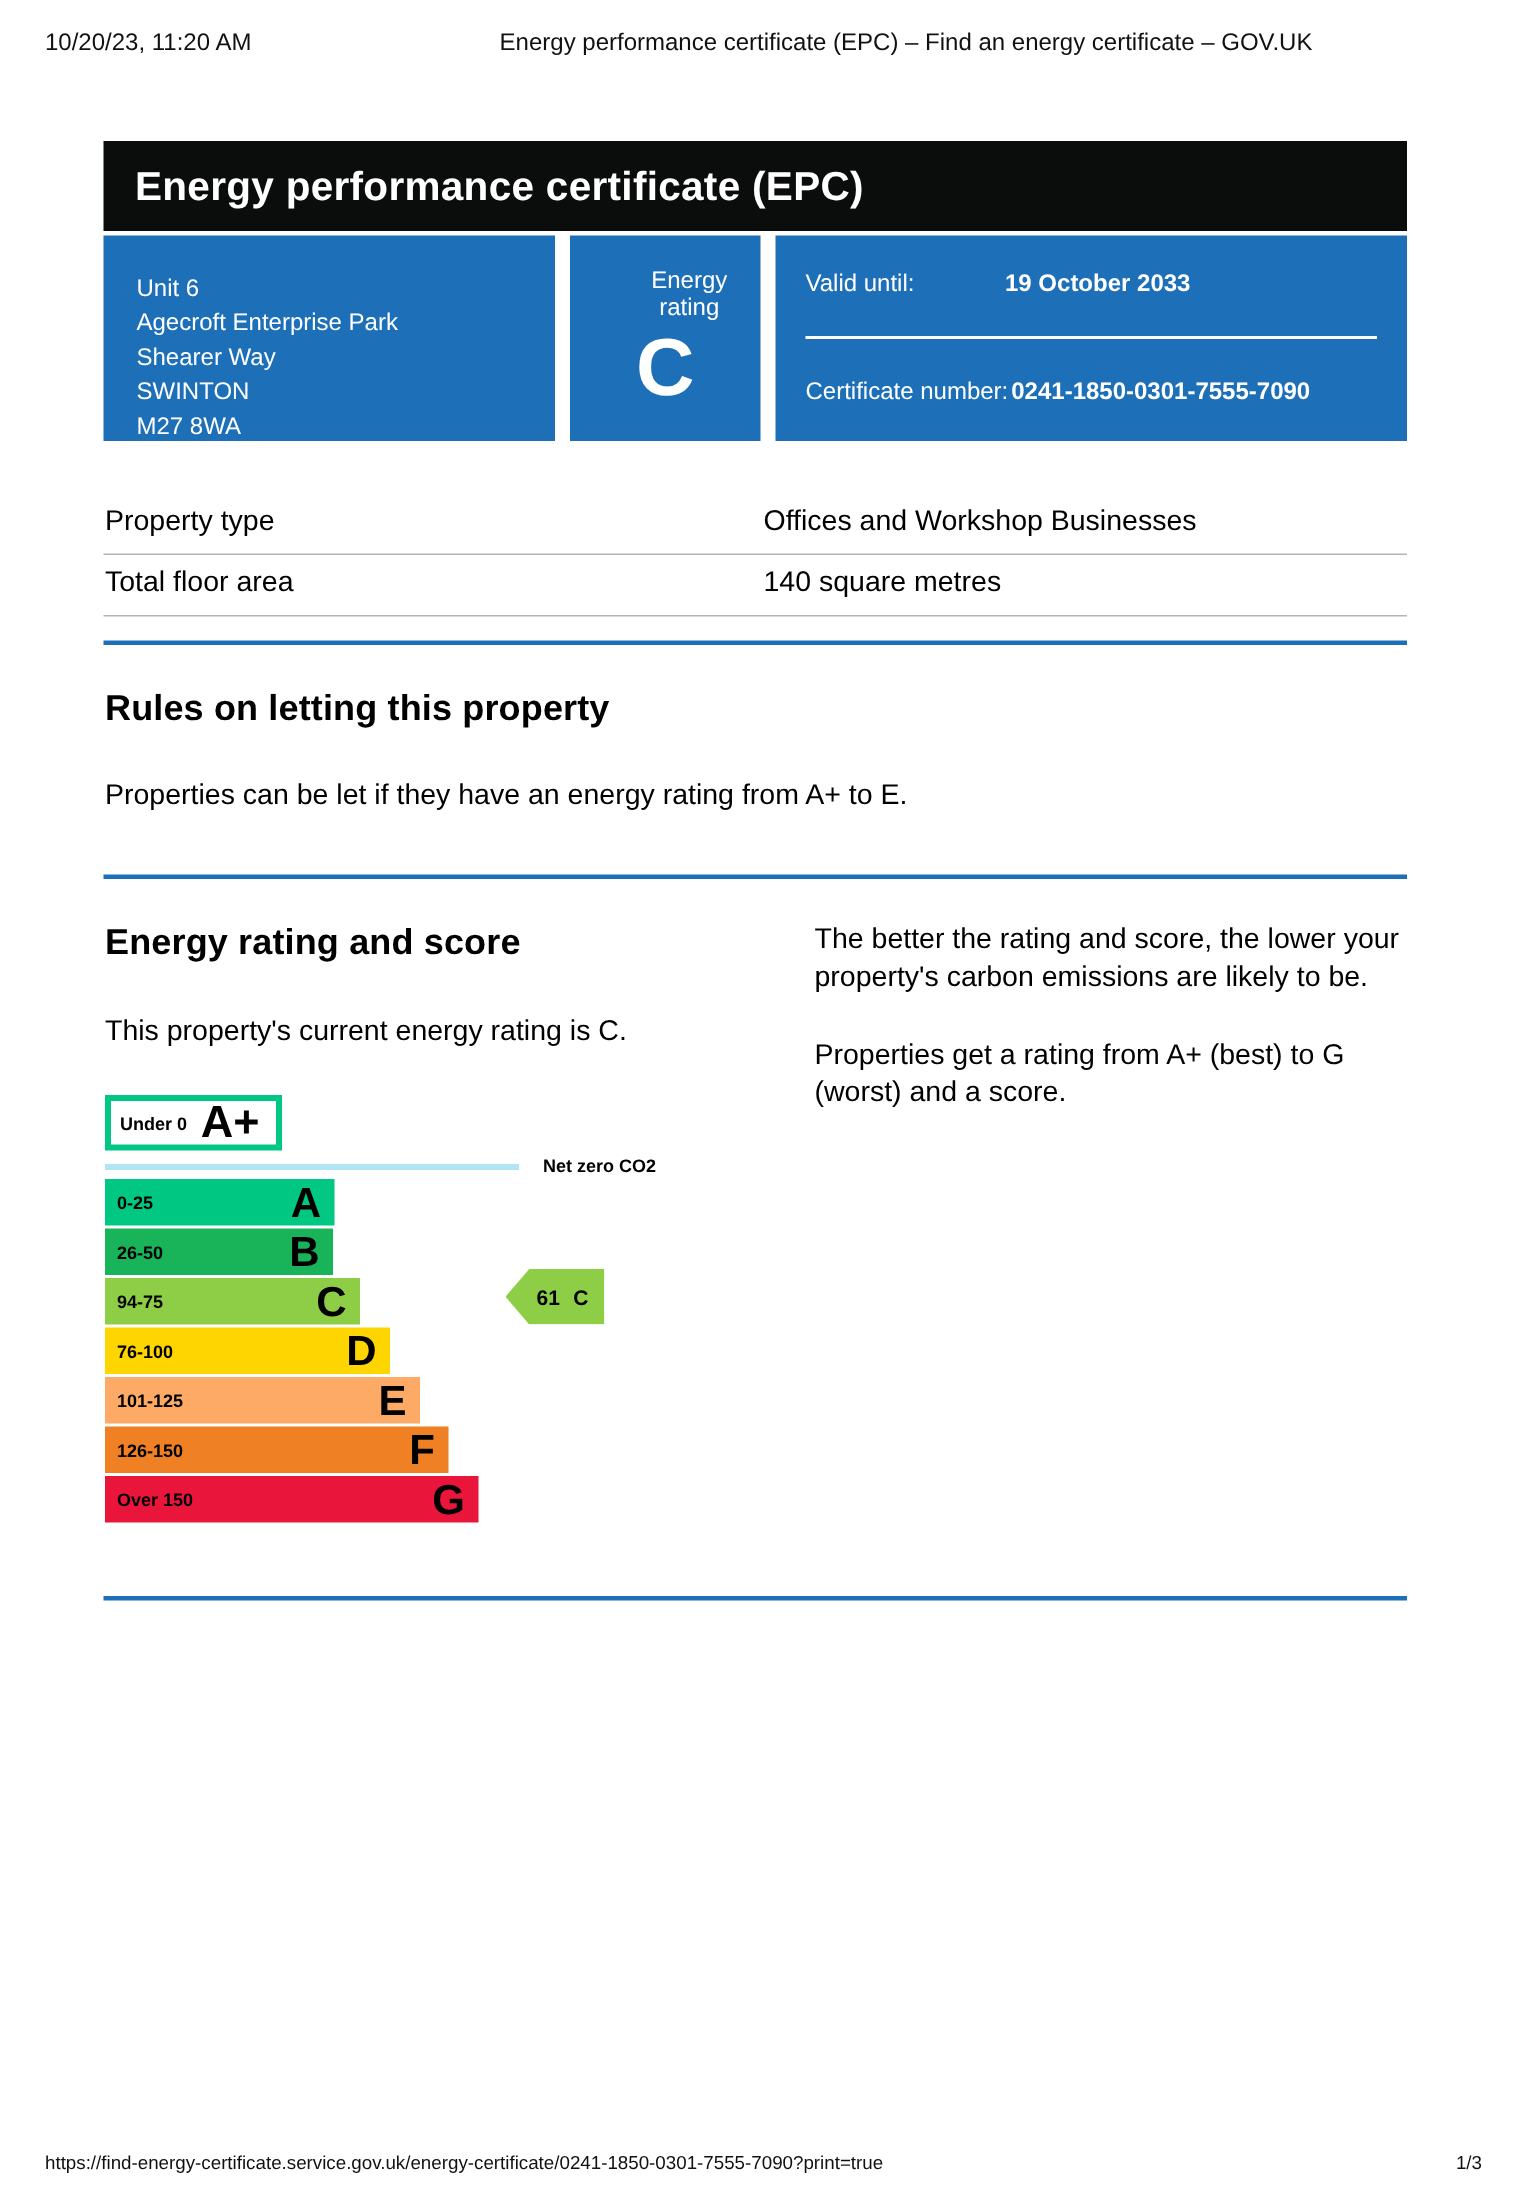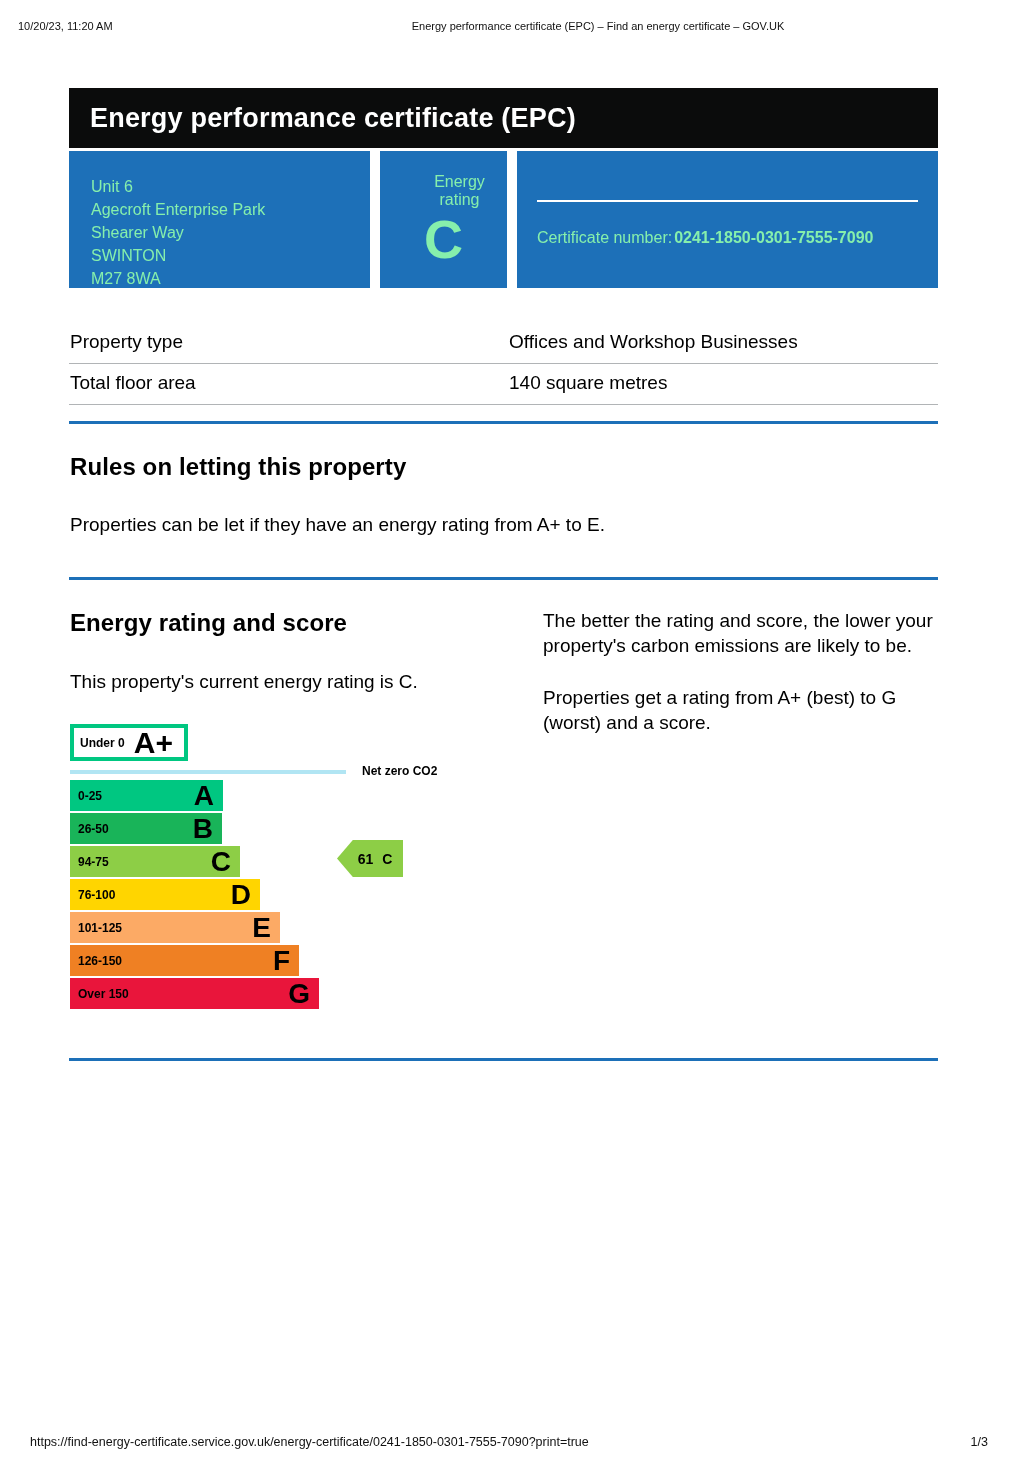--- a/index.html
+++ b/index.html
@@ -8,22 +8,22 @@
     width: 1018px; height: 1469px;
     position: relative;
     font-family: "Liberation Sans", sans-serif;
     color: #000;
     overflow: hidden;
   }
 
   
   .print-header {
     display: flex; align-items: center;
-    padding: 20px 30px 0 18px;
-    font-size: 11px; color: #111;
+    padding: 20px 30px 0 30px;
+    font-size: 16px; color: #111;
   }
   .ph-timestamp { width: 190px; }
   .ph-title { flex: 1; text-align: center; }
 
   .print-footer {
     position: absolute; left: 30px; right: 30px; bottom: 20px;
     display: flex; justify-content: space-between;
     font-size: 12.5px; color: #111;
   }
 
@@ -31,21 +31,21 @@
   main { margin: 56px 80px 0 69px; }
 
   .banner {
     background: #0b0c0c; color: #fff;
     font-size: 27px; font-weight: bold;
     padding: 15px 21px 14px 21px;
     letter-spacing: 0.2px;
   }
 
   .summary-box { display: flex; gap: 10px; margin-top: 3px; height: 137px; }
-  .panel { background: #1d70b8; color: #86efac; }
+  .panel { background: #1d70b8; color: #ffffff; }
   .panel-address { width: 301px; padding: 24px 22px; font-size: 16px; line-height: 23px; }
   .panel-rating { width: 127px; text-align: center; padding-top: 22px; }
   .panel-rating .rating-label { font-size: 16px; margin-left: 32px; }
   .panel-rating .rating-big { font-size: 54px; font-weight: bold; line-height: 1.05; margin-top: 2px; }
   .panel-validity { flex: 1; padding: 24px 20px 0 20px; font-size: 16px; }
   .validity-row { display: flex; }
   .validity-row .vlabel { width: 133px; }
   .validity-row .vvalue { font-weight: bold; }
   .vline { border: none; border-top: 2px solid #fff; margin: 25px 0 27px 0; }
   .cert-row { display: flex; }
@@ -122,20 +122,24 @@
       <div>Agecroft Enterprise Park</div>
       <div>Shearer Way</div>
       <div>SWINTON</div>
       <div>M27 8WA</div>
     </div>
     <div class="panel panel-rating">
       <div class="rating-label">Energy rating</div>
       <div class="rating-big">C</div>
     </div>
     <div class="panel panel-validity">
+      <div class="validity-row">
+        <span class="vlabel">Valid until:</span>
+        <span class="vvalue">19 October 2033</span>
+      </div>
       <hr class="vline">
       <div class="cert-row">
         <span>Certificate number:</span>
         <span class="vvalue">0241-1850-0301-7555-7090</span>
       </div>
     </div>
   </div>
 
   <div class="details-table">
     <div class="detail-row">

